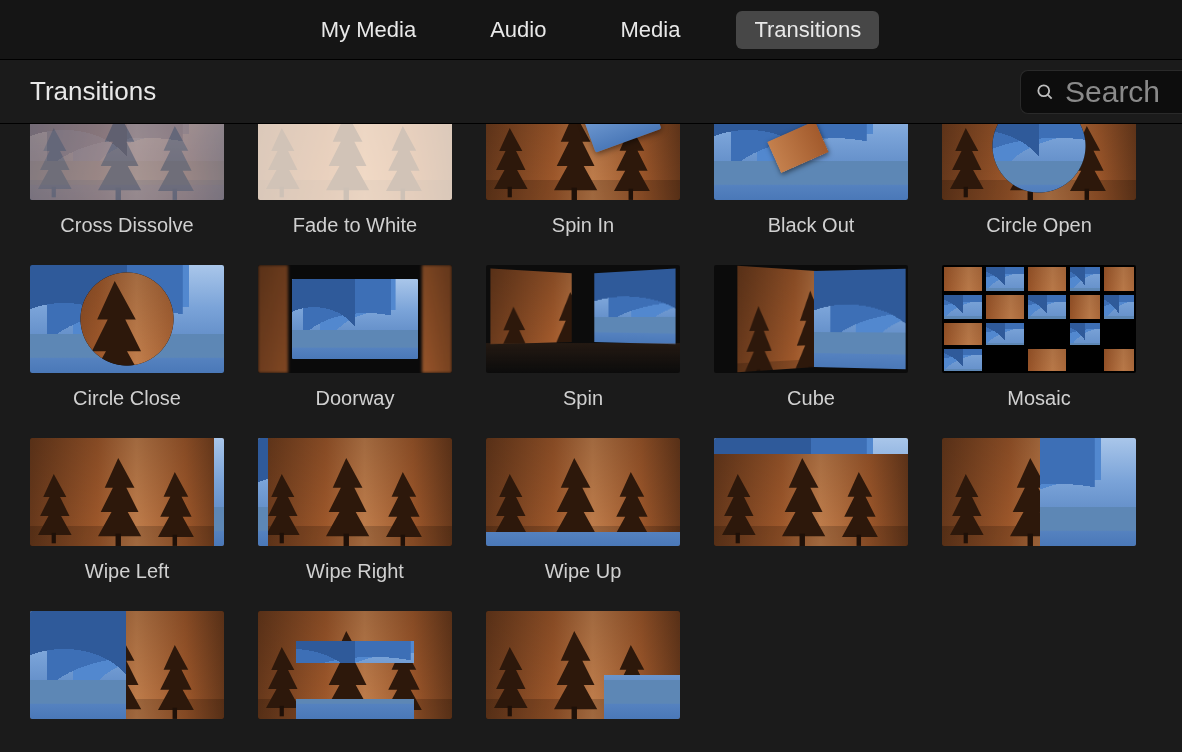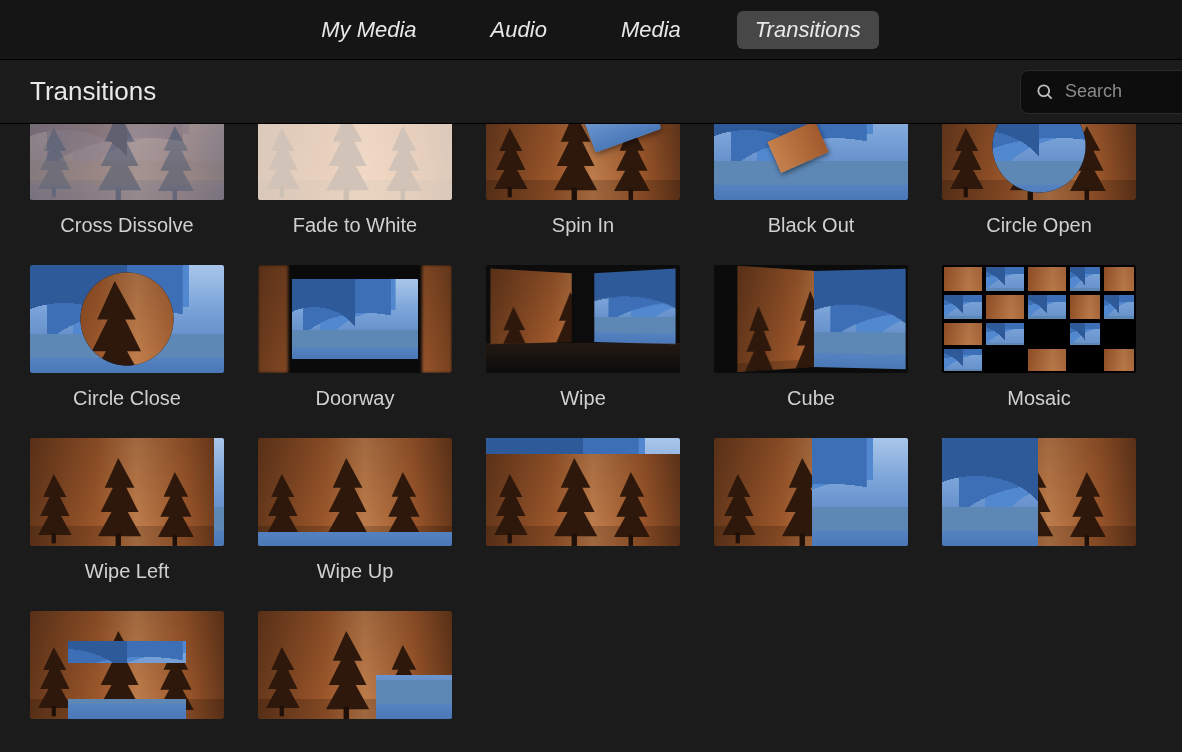--- a/index.html
+++ b/index.html
@@ -43,21 +43,20 @@
     display:flex;align-items:center;justify-content:center;gap:38px;
     padding:0 20px;
   }
   .tab{
     font-size:22px;
     color:var(--text);
     padding:6px 18px;
     border-radius:6px;
     cursor:pointer;
     white-space:nowrap;
-    font-style:italic;
   }
   .tab.active{background:var(--tab-active-bg);}
 
   
   .section-header{
     height:64px;
     background:var(--bg);
     border-bottom:1px solid var(--divider);
     display:flex;align-items:center;justify-content:space-between;
     padding:0 0 0 30px;
@@ -70,21 +69,21 @@
     display:flex;align-items:center;gap:8px;
     padding:0 0 0 14px;
     border:1px solid #2a2a2a;
     border-right:none;
     overflow:hidden;
   }
   .search-wrap svg{flex:0 0 auto;}
   .search-input{
     flex:1;min-width:0;
     background:transparent;border:none;outline:none;
-    color:var(--text);font-size:18px;
+    color:var(--text);font-size:30px;
   }
   .search-input::placeholder{color:var(--search-placeholder);}
 
   
   .browser{
     position:absolute;left:0;right:0;top:124px;bottom:0;
     overflow:hidden;
     padding:0 30px 0 30px;
   }
   .grid{
@@ -313,21 +312,21 @@
         <div class="panel pL">
             <div class="scene scene-pines" style="width:194px"><svg class="pines" viewBox="0 0 194 108">
                 <use href="#pines3b"></use>
               </svg></div>
           </div>
         <div class="panel pR">
             <div class="scene scene-mtn" style="width:194px"></div>
           </div>
         <div class="refl"></div>
       </div>
-      <div class="label">Wipe</div>
+      <div class="label">Spin</div>
     </div>
 
     <div class="item">
       <div class="thumb cube" style="background:#0b0b0b">
         <div class="face fL">
             <div class="scene scene-pines" style="width:194px"><svg class="pines" viewBox="0 0 194 108">
                 <use href="#pines3b"></use>
               </svg></div>
           </div>
         <div class="face fR">
@@ -400,20 +399,31 @@
         <div class="scene scene-pines"><svg class="pines" viewBox="0 0 194 108">
               <use href="#pines3b"></use>
             </svg></div>
         <div class="sub" style="right:0;top:0;bottom:0;width:10px">
             <div class="scene scene-mtn" style="left:-184px;width:194px"></div>
           </div>
       </div>
       <div class="label">Wipe Left</div>
     </div>
 
+    <div class="item">
+      <div class="thumb wipe">
+        <div class="scene scene-pines"><svg class="pines" viewBox="0 0 194 108">
+              <use href="#pines3b"></use>
+            </svg></div>
+        <div class="sub" style="left:0;top:0;bottom:0;width:10px">
+            <div class="scene scene-mtn" style="width:194px"></div>
+          </div>
+      </div>
+      <div class="label">Wipe Right</div>
+    </div>
 
     <div class="item">
       <div class="thumb">
         <div class="scene scene-pines"><svg class="pines" viewBox="0 0 194 108">
               <use href="#pines3b"></use>
             </svg></div>
         <div class="sub" style="left:0;right:0;bottom:0;height:14px">
             <div class="scene scene-mtn" style="top:-94px;height:108px"></div>
           </div>
       </div>

